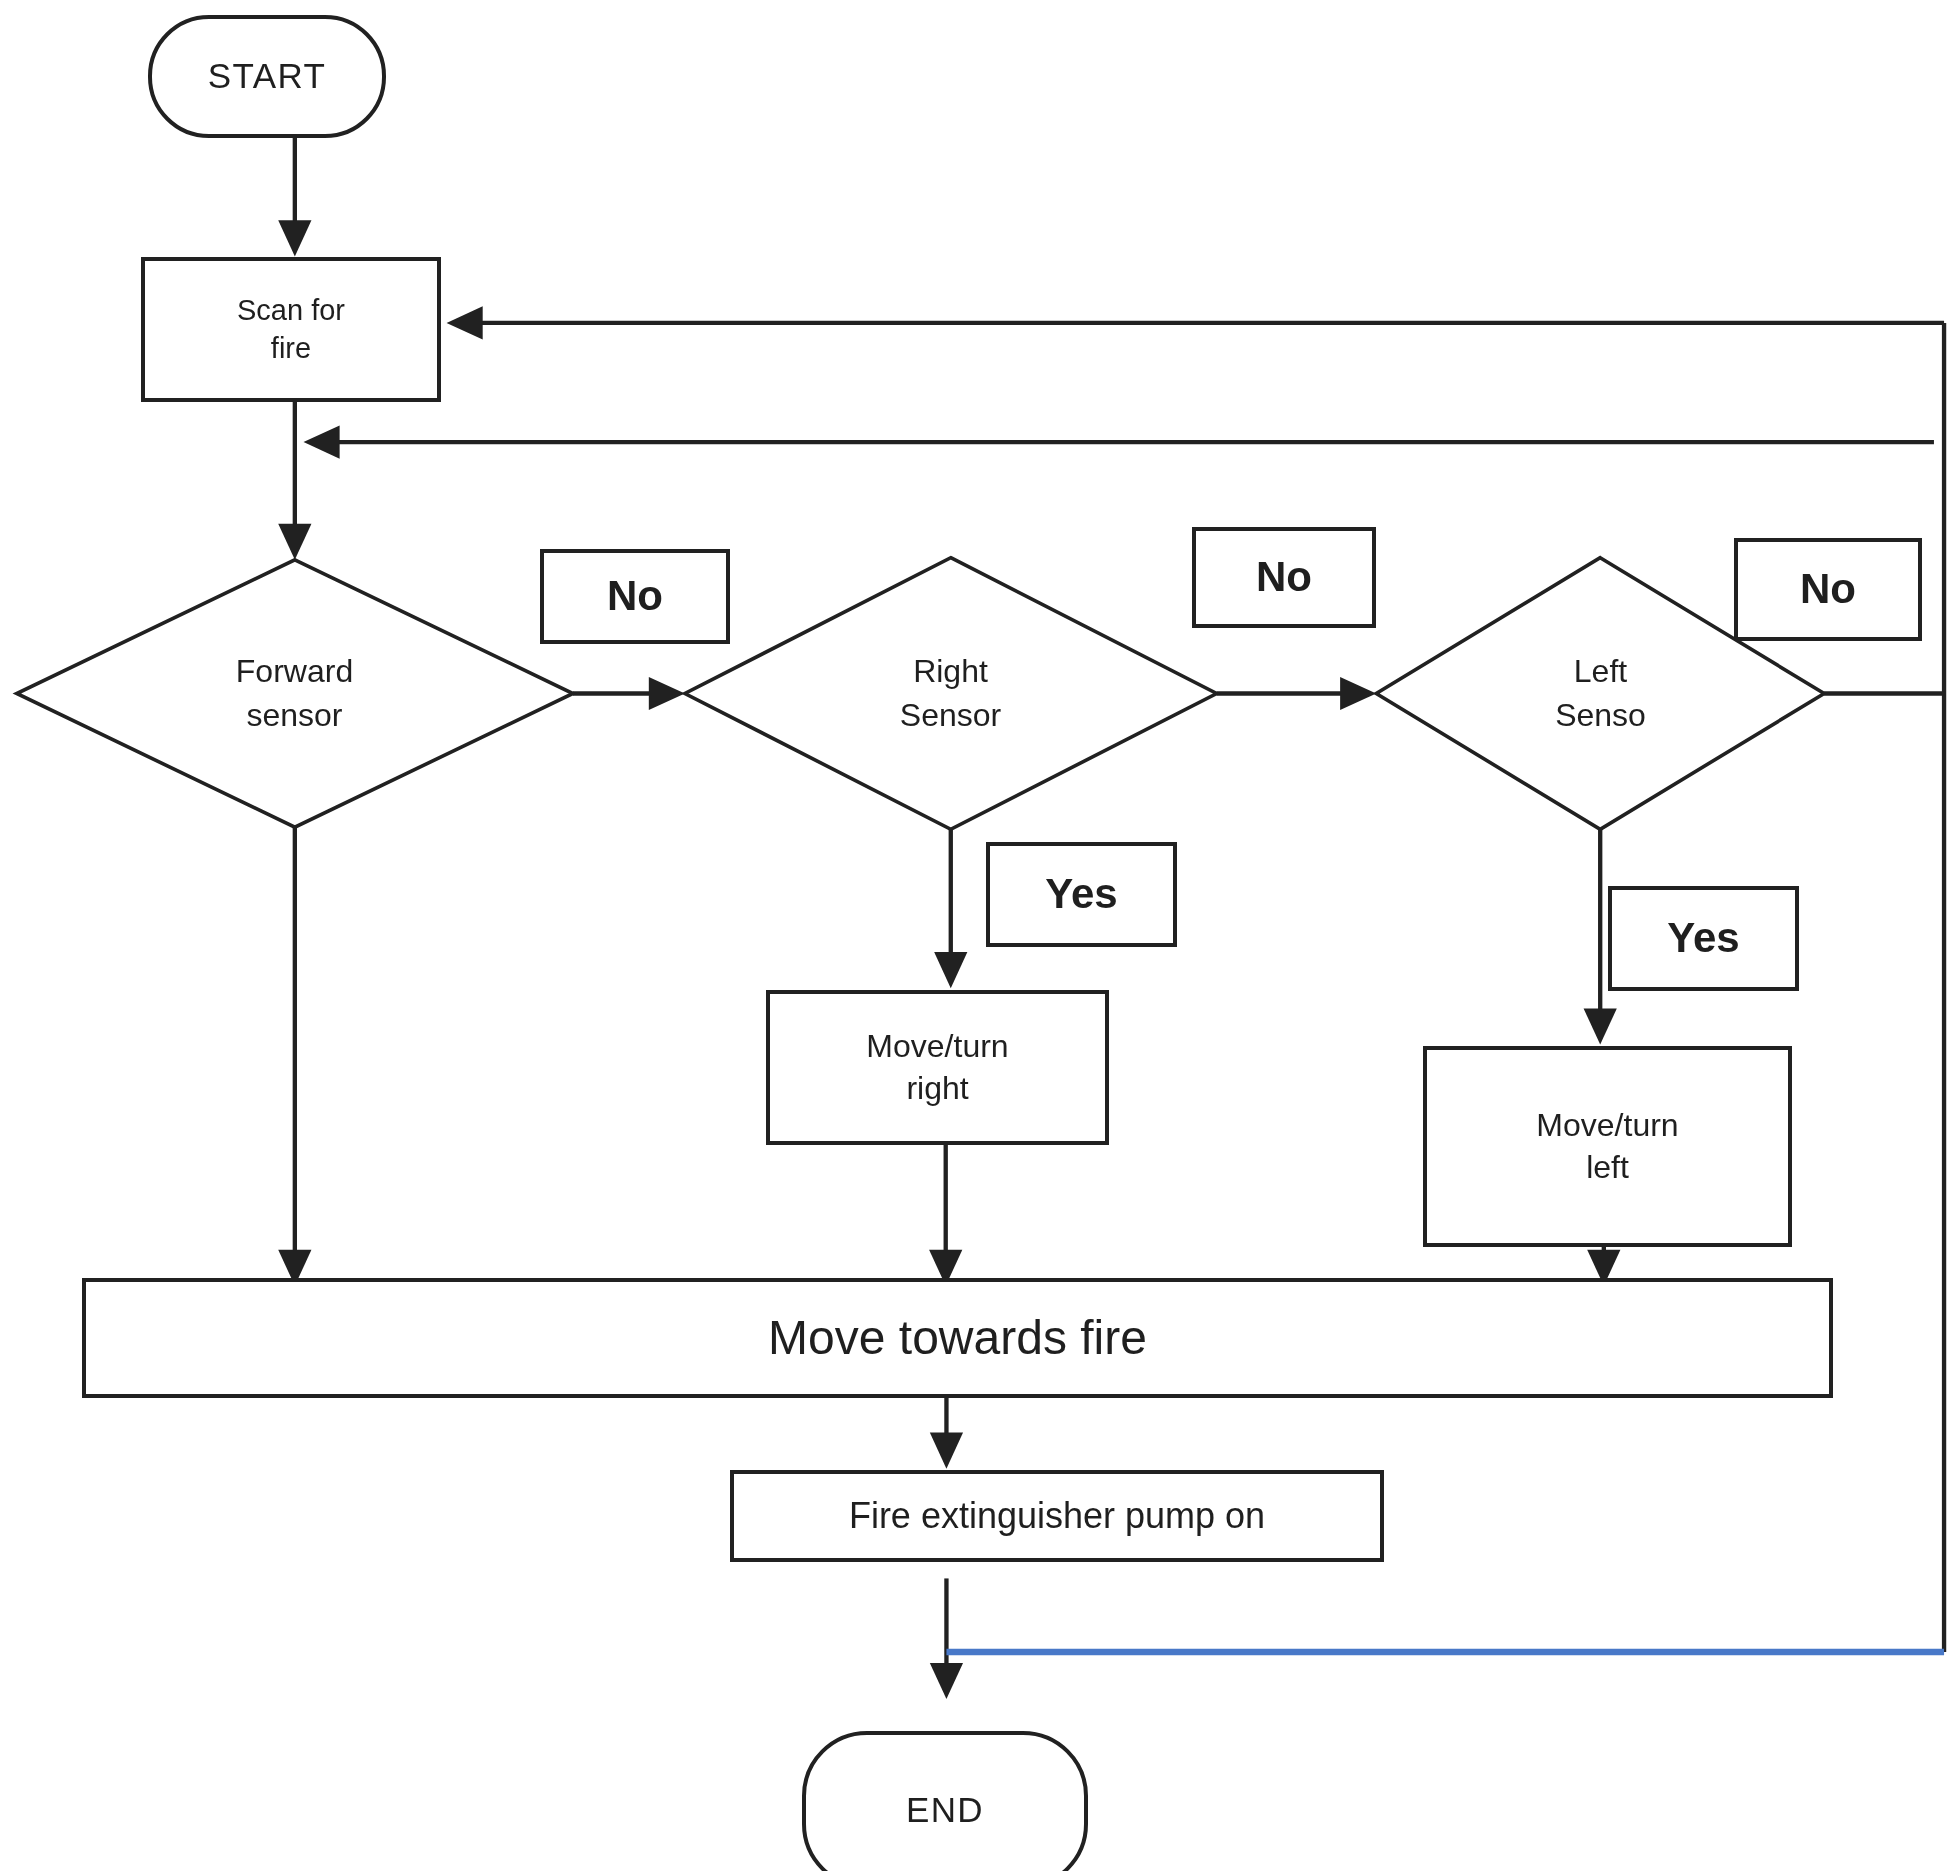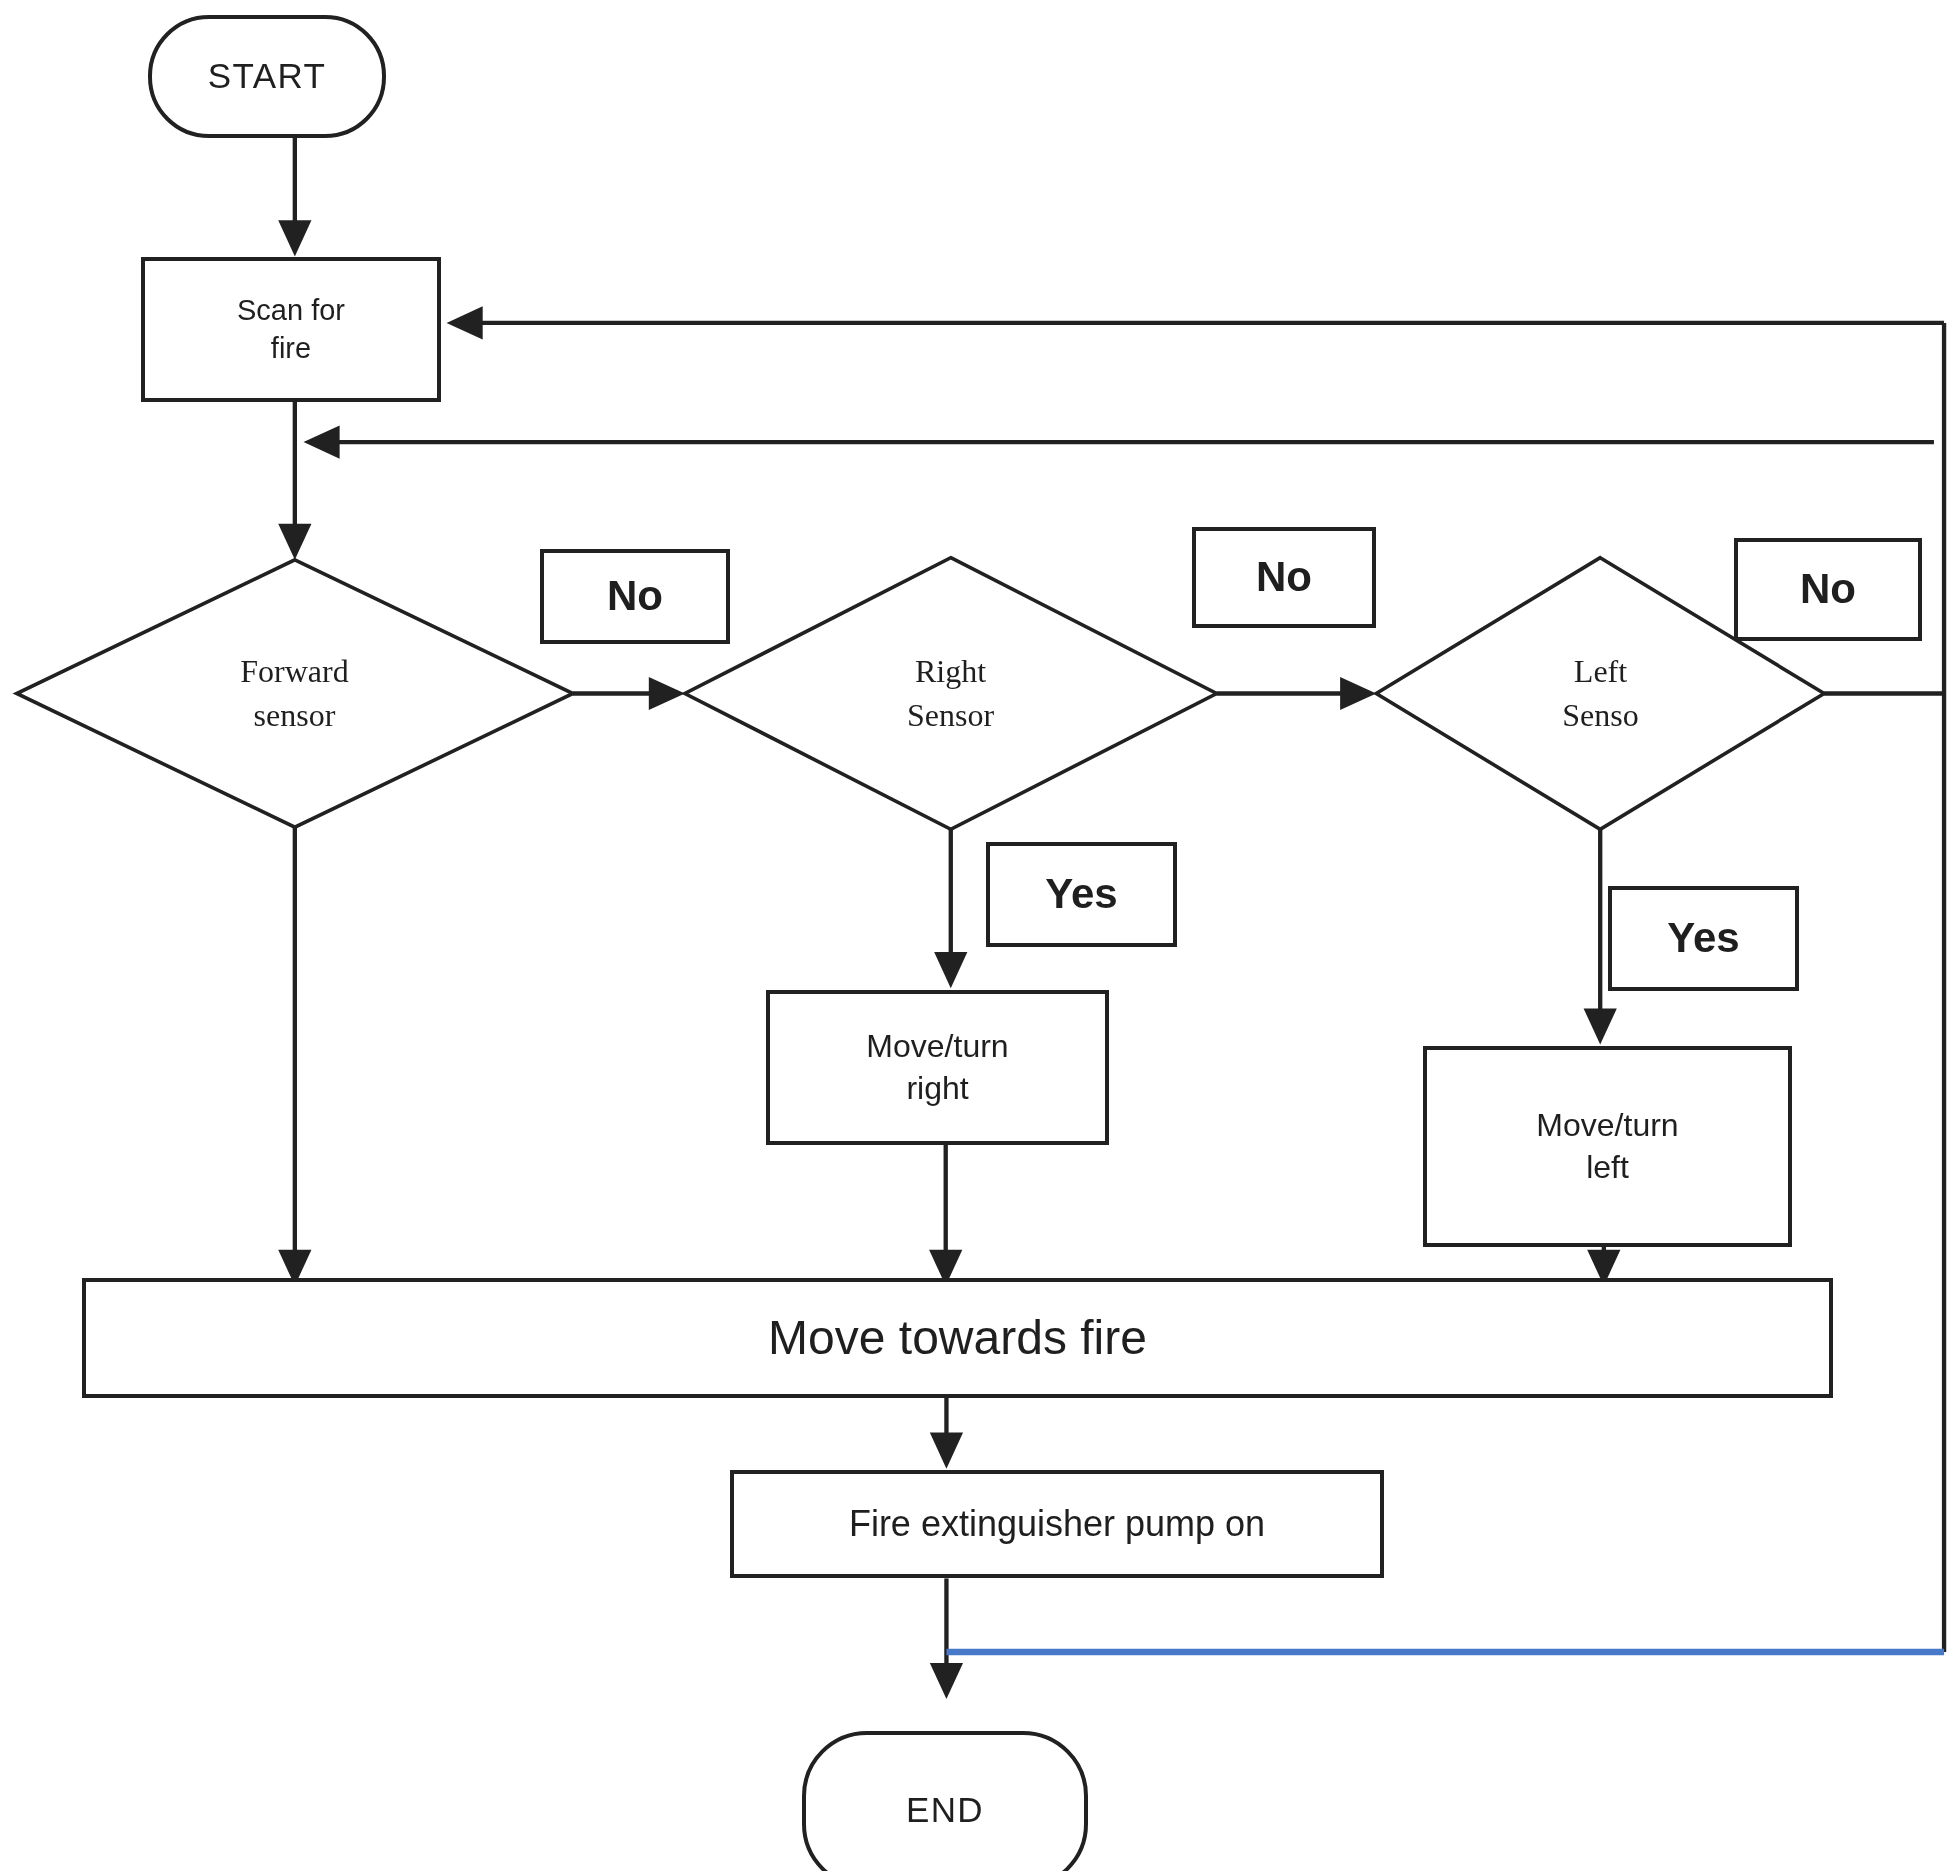--- a/index.html
+++ b/index.html
@@ -39,35 +39,34 @@
     align-items: center;
     justify-content: center;
     text-align: center;
     white-space: pre-line;
     line-height: 1.35;
     width: 361px;
     height: 145px;
     font-size: 32px;
     color: var(--text);
     pointer-events: none;
-    font-family: Liberation Serif, serif;
   }
 
   .n-start { left: 148px;  top: 14.5px;   width: 238px;  height: 123px; border-radius: 61px; font-size: 35px; letter-spacing: 1.4px; }
   .n-scan  { left: 141px;  top: 257px;  width: 300px;  height: 145px; font-size: 29px; }
   .lbl     { font-size: 42px; font-weight: 700; }
   .n-no1   { left: 540px;  top: 549px;  width: 190px;  height: 95px; }
   .n-no2   { left: 1192px; top: 527px;  width: 184px;  height: 101px; }
   .n-no3   { left: 1734px; top: 538px;  width: 188px;  height: 103px; }
   .n-yes1  { left: 986px; top: 842px; width: 191px;  height: 105px; }
   .n-yes2  { left: 1608px; top: 886px; width: 191px;  height: 105px; }
   .n-mtr   { left: 766px; top: 990px; width: 343px;  height: 155px; font-size: 32px; }
   .n-mtl   { left: 1423px; top: 1046px; width: 369px;  height: 201px; font-size: 32px; }
   .n-bar   { left: 82px;  top: 1278px; width: 1751px; height: 120px; font-size: 48px; }
-  .n-pump  { left: 730px; top: 1470px; width: 654px;  height: 108px; font-size: 36px; }
+  .n-pump  { left: 730px; top: 1470px; width: 654px;  height: 92px; font-size: 36px; }
   .n-end   { left: 802px; top: 1701px; width: 286px;  height: 158px; border-radius: 65px; font-size: 35px; letter-spacing: 1.4px; margin-top: 30px; }
 
   .n-d1l { left: 114px;  top: 621px; }
   .n-d2l { left: 770px; top: 621px; }
   .n-d3l { left: 1420px; top: 621px; }
 </style>
 </head>
 <body>
 
 <div class="canvas">

